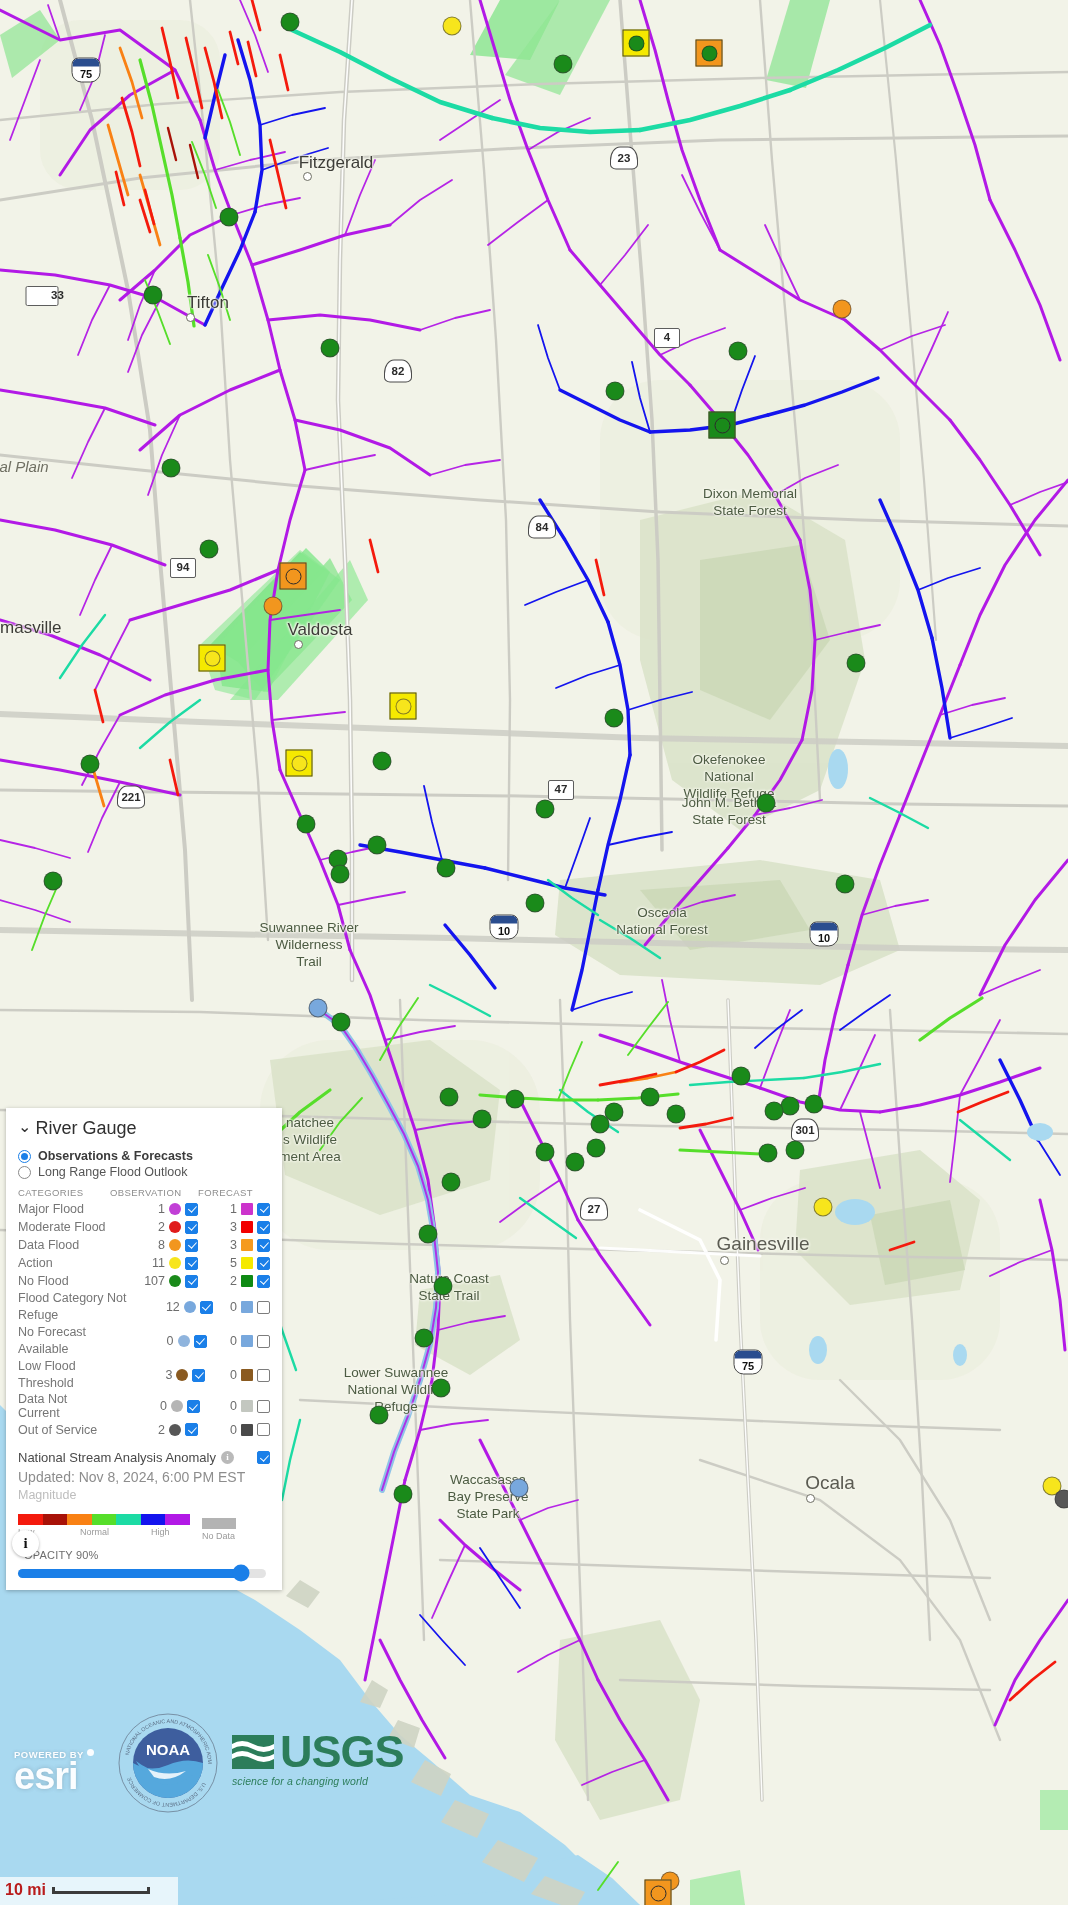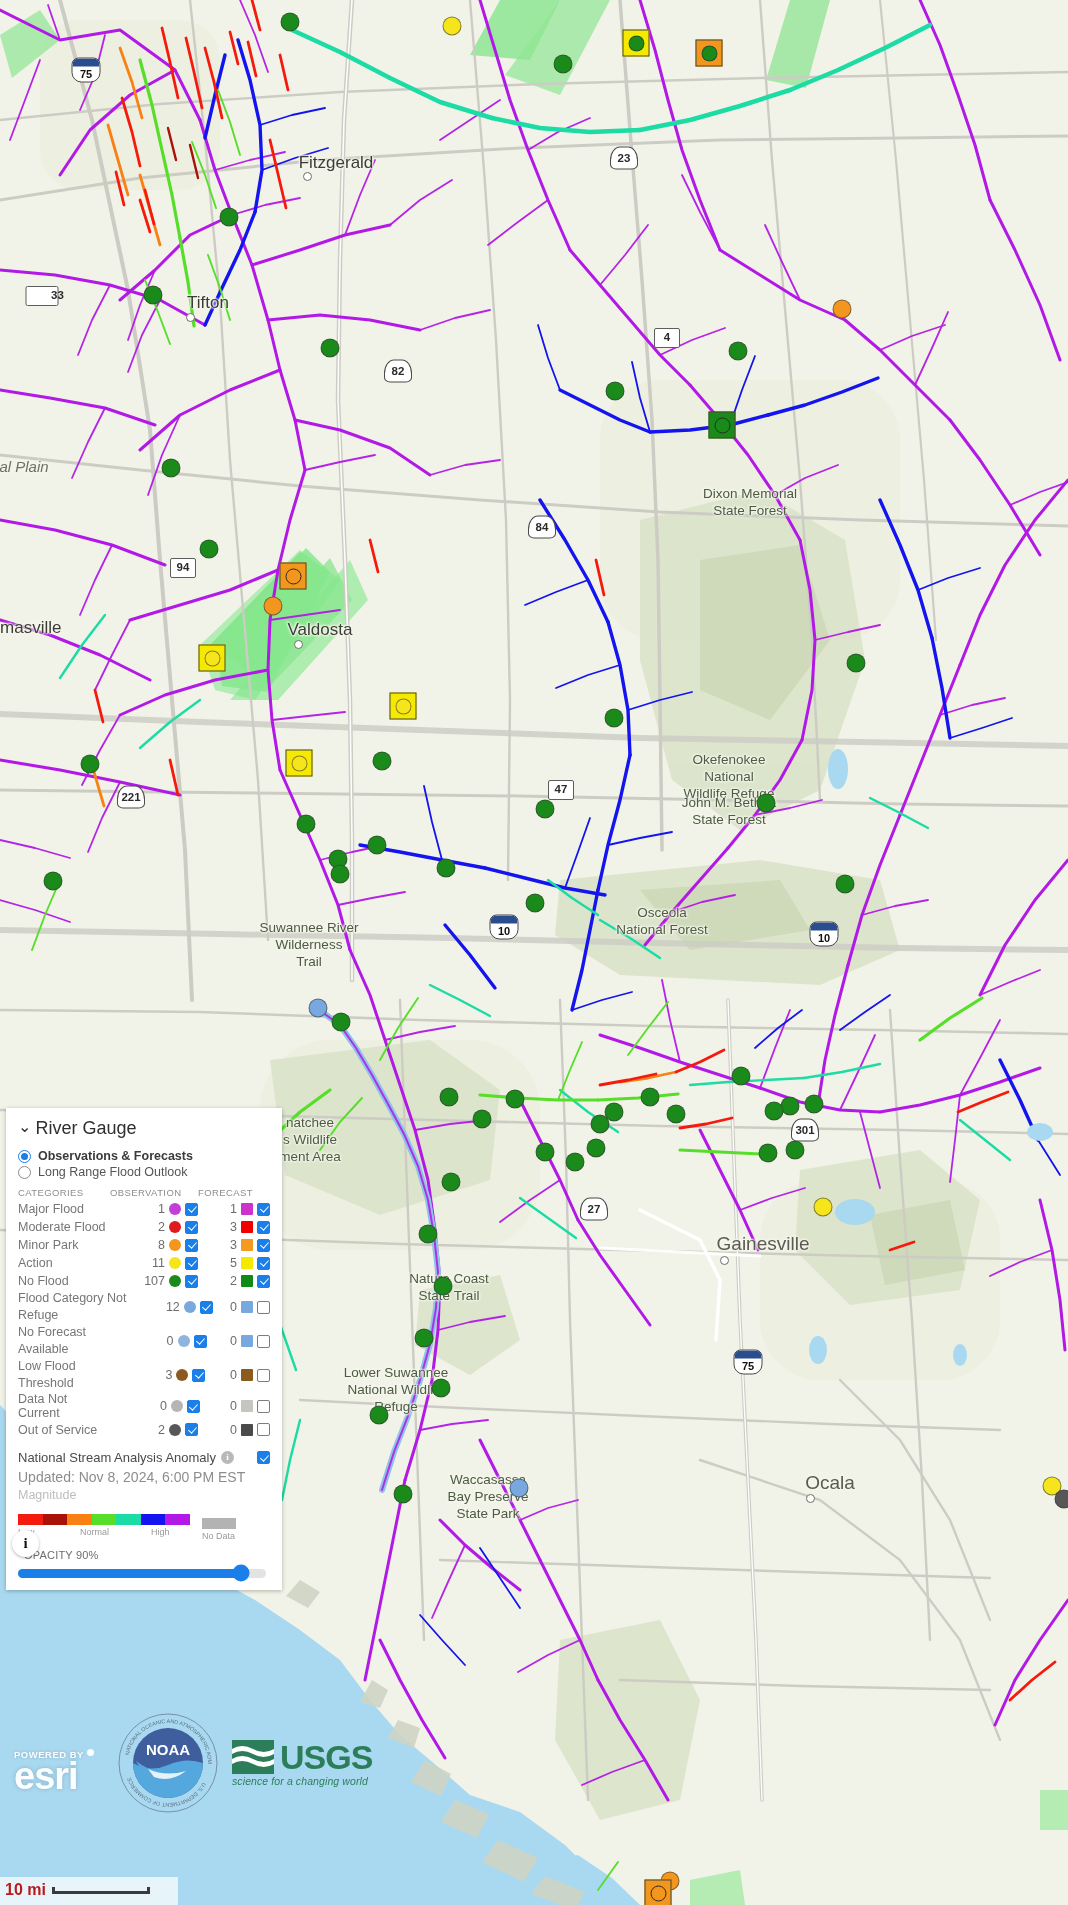--- a/index.html
+++ b/index.html
@@ -275,21 +275,21 @@
     line-height: .88; letter-spacing:-1px;
     text-shadow: 0 0 4px rgba(120,150,170,.65);
   }
   .esri-dot {
     display:inline-block; width:7px;height:7px;border-radius:50%;
     background:#fff; margin-left:3px; vertical-align:2px;
   }
   .noaa-logo { position:absolute; left:118px; bottom:88px; }
   .usgs-logo { position:absolute; left:232px; bottom:118px; }
   .usgs-word {
-    font-size: 34px; font-weight:bold; color:#2c7d5a;
+    font-size: 45px; font-weight:bold; color:#2c7d5a;
     letter-spacing:-1px; line-height:1;
   }
   .usgs-tag {
     font-size: 10.5px; font-style:italic; color:#2c7d5a;
     margin-top:1px; letter-spacing:.1px;
   }
 
   #info-btn {
     position:absolute; left: 12px; bottom: 348px;
     width: 27px; height: 27px; border-radius:50%;
@@ -1007,21 +1007,21 @@
             <span class="swatch-c" style="background: rgb(224, 27, 27);"></span>
             <span class="cb on"></span>
           </span>
           <span class="grp fc">
             <span class="cnum">3</span>
             <span class="swatch-s" style="background: rgb(242, 0, 0);"></span>
             <span class="cb on"></span>
           </span>
         </div>
         <div class="cat-row">
-          <span class="cname">Minor Park</span>
+          <span class="cname">Data Flood</span>
           <span class="grp">
             <span class="cnum">8</span>
             <span class="swatch-c" style="background: rgb(242, 150, 30);"></span>
             <span class="cb on"></span>
           </span>
           <span class="grp fc">
             <span class="cnum">3</span>
             <span class="swatch-s" style="background: rgb(245, 154, 30);"></span>
             <span class="cb on"></span>
           </span>

